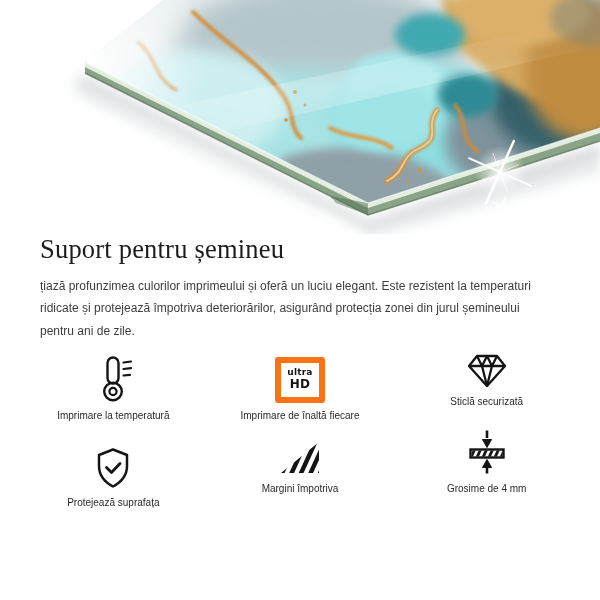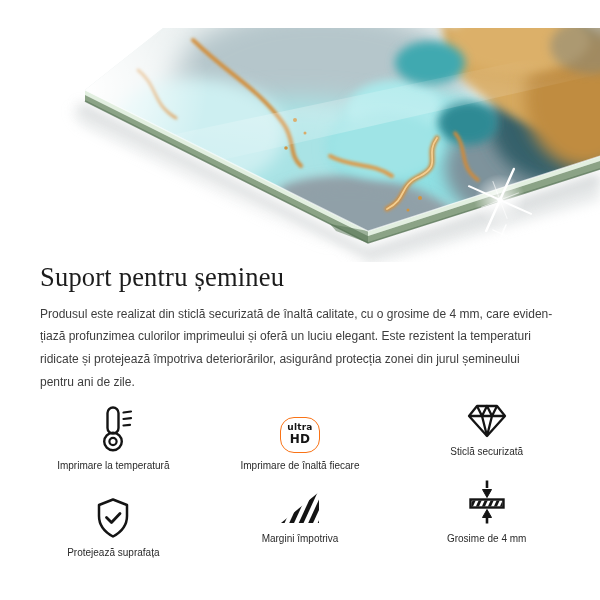--- a/index.html
+++ b/index.html
@@ -1,21 +1,21 @@
 <!DOCTYPE html>
 <html><head>
 <meta charset="utf-8">
 <style>
   html,body{margin:0;padding:0;}
   body{
     width:600px;height:600px;background:#ffffff;overflow:hidden;
     font-family:"Liberation Sans",sans-serif;
     -webkit-font-smoothing:antialiased;
   }
-  .page{width:600px;height:436px;position:relative;background:#fff;margin-top:28px;}
+  .page{width:600px;height:436px;position:relative;background:#fff;}
 
   
   .hero{height:234px;position:relative;background:#fff;}
   .hero svg{display:block;}
 
   
   .content{padding:0 40px;}
   .title{
     margin:0;
     font-family:"Liberation Serif","DejaVu Serif",serif;
@@ -52,21 +52,21 @@
     margin-top:6px;
     font-size:10px;
     color:#2a2a2a;
     line-height:13px;
   }
   .f-icon svg{display:block;}
 
   
   .uhd-box{
     width:38px;height:34px;
-    border:1px solid #f97316;border-radius:14px;
+    border:6px solid #f97316;border-radius:3px;
     display:flex;flex-direction:column;align-items:center;justify-content:center;
     color:#141414;background:#fff;
     font-family:"DejaVu Sans","Liberation Sans",sans-serif;
   }
   .uhd-top{font-size:9px;font-weight:700;line-height:9px;letter-spacing:0.2px;}
   .uhd-bottom{font-size:12px;font-weight:700;line-height:15px;letter-spacing:0.2px;}
 </style>
 </head>
 <body>
 
@@ -185,21 +185,20 @@
     </svg>
   </div>
 
   <div class="content">
 
     <h1 class="title">
       <span class="h-line">Suport pentru șemineu</span>
     </h1>
 
     <p class="desc">
-      <span class="d-line">Produsul este realizat din sticlă securizată de înaltă calitate, cu o grosime de 4 mm, care eviden-</span>
       <span class="d-line">țiază profunzimea culorilor imprimeului și oferă un luciu elegant. Este rezistent la temperaturi</span>
       <span class="d-line">ridicate și protejează împotriva deteriorărilor, asigurând protecția zonei din jurul șemineului</span>
       <span class="d-line">pentru ani de zile.</span>
     </p>
 
     <div class="features">
 
       <div class="feature">
         <div class="f-icon">
           <svg width="44" height="48" viewBox="0 0 44 48" fill="none" stroke="#141414">

